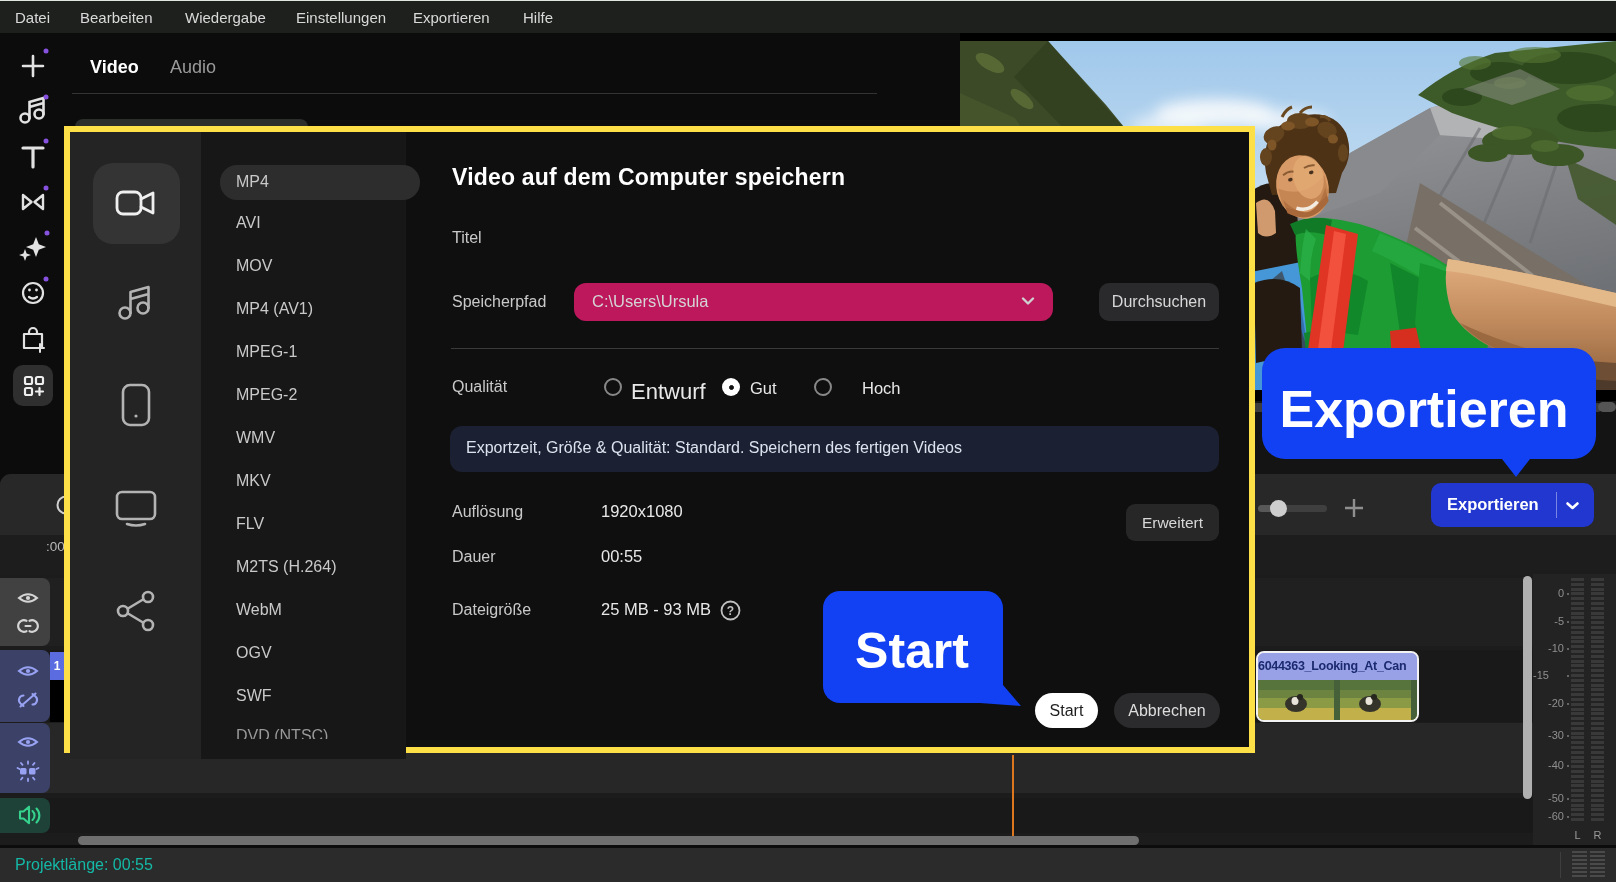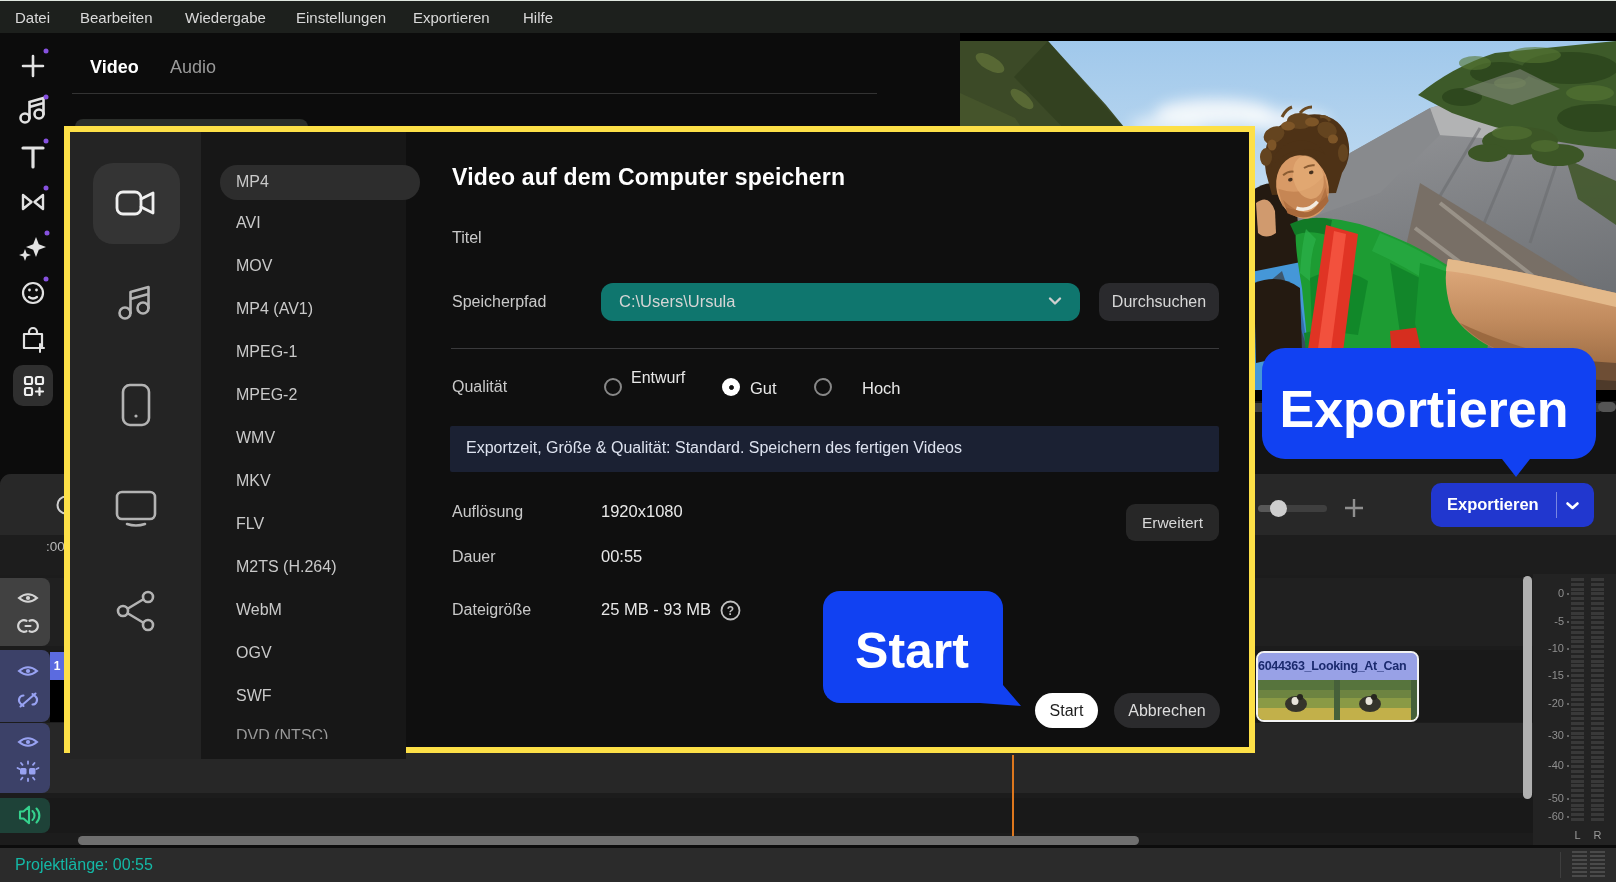--- a/index.html
+++ b/index.html
@@ -337,21 +337,21 @@
   <div class="abs" style="left:1012px;top:755px;width:2px;height:90px;background:#dd771d;"></div>
 
   <div class="abs" style="left:78px;top:836px;width:1061px;height:9px;background:#6f6f6f;border-radius:5px;"></div>
 
   <div class="abs" style="left:1523px;top:576px;width:9px;height:223px;background:#b0b0b0;border-radius:5px;"></div>
 
   <div class="abs" id="meter" style="left:1533px;top:574px;width:83px;height:271px;background:#232323;font-size:11px;color:#8f8f8f;">
     <div class="abs" style="left:0px;top:13px;width:31px;text-align:right;">0</div>
     <div class="abs" style="left:0px;top:41px;width:31px;text-align:right;">-5</div>
     <div class="abs" style="left:0px;top:68px;width:31px;text-align:right;">-10</div>
-    <div class="abs" style="left:0px;top:95px;width:31px;text-align:right;">-15</div>
+    <div class="abs" style="left:0px;top:95px;width:31px;">-15</div>
     <div class="abs" style="left:0px;top:123px;width:31px;text-align:right;">-20</div>
     <div class="abs" style="left:0px;top:155px;width:31px;text-align:right;">-30</div>
     <div class="abs" style="left:0px;top:185px;width:31px;text-align:right;">-40</div>
     <div class="abs" style="left:0px;top:218px;width:31px;text-align:right;">-50</div>
     <div class="abs" style="left:0px;top:236px;width:31px;text-align:right;">-60</div>
     <div class="abs" style="left:34px;top:19px;width:2px;height:2px;background:#666;"></div>
     <div class="abs" style="left:34px;top:47px;width:2px;height:2px;background:#666;"></div>
     <div class="abs" style="left:34px;top:74px;width:2px;height:2px;background:#666;"></div>
     <div class="abs" style="left:34px;top:101px;width:2px;height:2px;background:#666;"></div>
     <div class="abs" style="left:34px;top:129px;width:2px;height:2px;background:#666;"></div>
@@ -417,37 +417,37 @@
       <div class="abs" style="left:35px;top:426px;">M2TS (H.264)</div>
       <div class="abs" style="left:35px;top:469px;">WebM</div>
       <div class="abs" style="left:35px;top:512px;">OGV</div>
       <div class="abs" style="left:35px;top:555px;">SWF</div>
       <div class="abs" style="left:35px;top:595px;height:12px;overflow:hidden;color:#9a9a9a;">DVD (NTSC)</div>
     </div>
     <div id="dlgmain" style="position:absolute;left:0;top:0;width:1193px;height:627px;">
       <div class="abs" style="left:382px;top:32px;font-size:23px;font-weight:bold;color:#fff;letter-spacing:0.2px;">Video auf dem Computer speichern</div>
       <div class="abs" style="left:382px;top:97px;font-size:16px;color:#c9c9c9;">Titel</div>
       <div class="abs" style="left:382px;top:161px;font-size:16px;color:#c9c9c9;">Speicherpfad</div>
-      <div class="abs" style="left:531px;top:151px;width:479px;height:38px;background:#0f766e;border-radius:12px;">
+      <div class="abs" style="left:504px;top:151px;width:479px;height:38px;background:#be185d;border-radius:12px;">
         <div class="abs" style="left:18px;top:9px;font-size:16.5px;color:#d5d5d5;">C:\Users\Ursula</div>
         <svg class="abs" style="left:447px;top:13px;" width="14" height="10" viewBox="0 0 14 10">
             <path d="M2 2.5 L7 7.5 L12 2.5" stroke="#cfcfcf" stroke-width="2.4" fill="none" stroke-linecap="round" stroke-linejoin="round"></path>
           </svg>
       </div>
       <div class="abs" style="left:1029px;top:151px;width:120px;height:38px;background:#2a2a2d;border-radius:10px;text-align:center;line-height:38px;font-size:16px;color:#d8d8d8;">Durchsuchen</div>
       <div class="abs" style="left:381px;top:216px;width:768px;height:1px;background:#3a3a3c;"></div>
       <div class="abs" style="left:382px;top:246px;font-size:16px;color:#c9c9c9;">Qualität</div>
       <div class="abs" style="left:534px;top:246px;width:18px;height:18px;border:2px solid #888;border-radius:50%;"></div>
-      <div class="abs" style="left:561px;top:237px;font-size:16px;color:#e8e8e8;">Entwurf</div>
+      <div class="abs" style="left:561px;top:247px;font-size:22px;color:#e8e8e8;">Entwurf</div>
       <div class="abs" style="left:652px;top:246px;width:18px;height:18px;background:#fff;border-radius:50%;"></div>
       <div class="abs" style="left:658.5px;top:252.5px;width:5px;height:5px;background:#111;border-radius:50%;border:1px solid #111;"></div>
       <div class="abs" style="left:680px;top:247px;font-size:16.5px;color:#e8e8e8;">Gut</div>
       <div class="abs" style="left:744px;top:246px;width:18px;height:18px;border:2px solid #888;border-radius:50%;"></div>
       <div class="abs" style="left:792px;top:247px;font-size:16.5px;color:#e8e8e8;">Hoch</div>
-      <div class="abs" style="left:380px;top:294px;width:769px;height:46px;background:#1b2133;border-radius:2px;">
+      <div class="abs" style="left:380px;top:294px;width:769px;height:46px;background:#1b2133;border-radius:12px;">
         <div class="abs" style="left:16px;top:13px;font-size:16px;color:#dde2ef;">Exportzeit, Größe &amp; Qualität: Standard. Speichern des fertigen Videos</div>
       </div>
       <div class="abs" style="left:382px;top:371px;font-size:16px;color:#c9c9c9;">Auflösung</div>
       <div class="abs" style="left:531px;top:370px;font-size:16.5px;color:#e8e8e8;">1920x1080</div>
       <div class="abs" style="left:1056px;top:372px;width:93px;height:37px;background:#272727;border-radius:9px;text-align:center;line-height:37px;font-size:15.5px;color:#d8d8d8;">Erweitert</div>
       <div class="abs" style="left:382px;top:416px;font-size:16px;color:#c9c9c9;">Dauer</div>
       <div class="abs" style="left:531px;top:415px;font-size:16.5px;color:#e8e8e8;">00:55</div>
       <div class="abs" style="left:382px;top:469px;font-size:16px;color:#c9c9c9;">Dateigröße</div>
       <div class="abs" style="left:531px;top:468px;font-size:16.5px;color:#e8e8e8;">25 MB - 93 MB</div>
       <svg class="abs" style="left:650px;top:468px;" width="21" height="21" viewBox="0 0 21 21">

